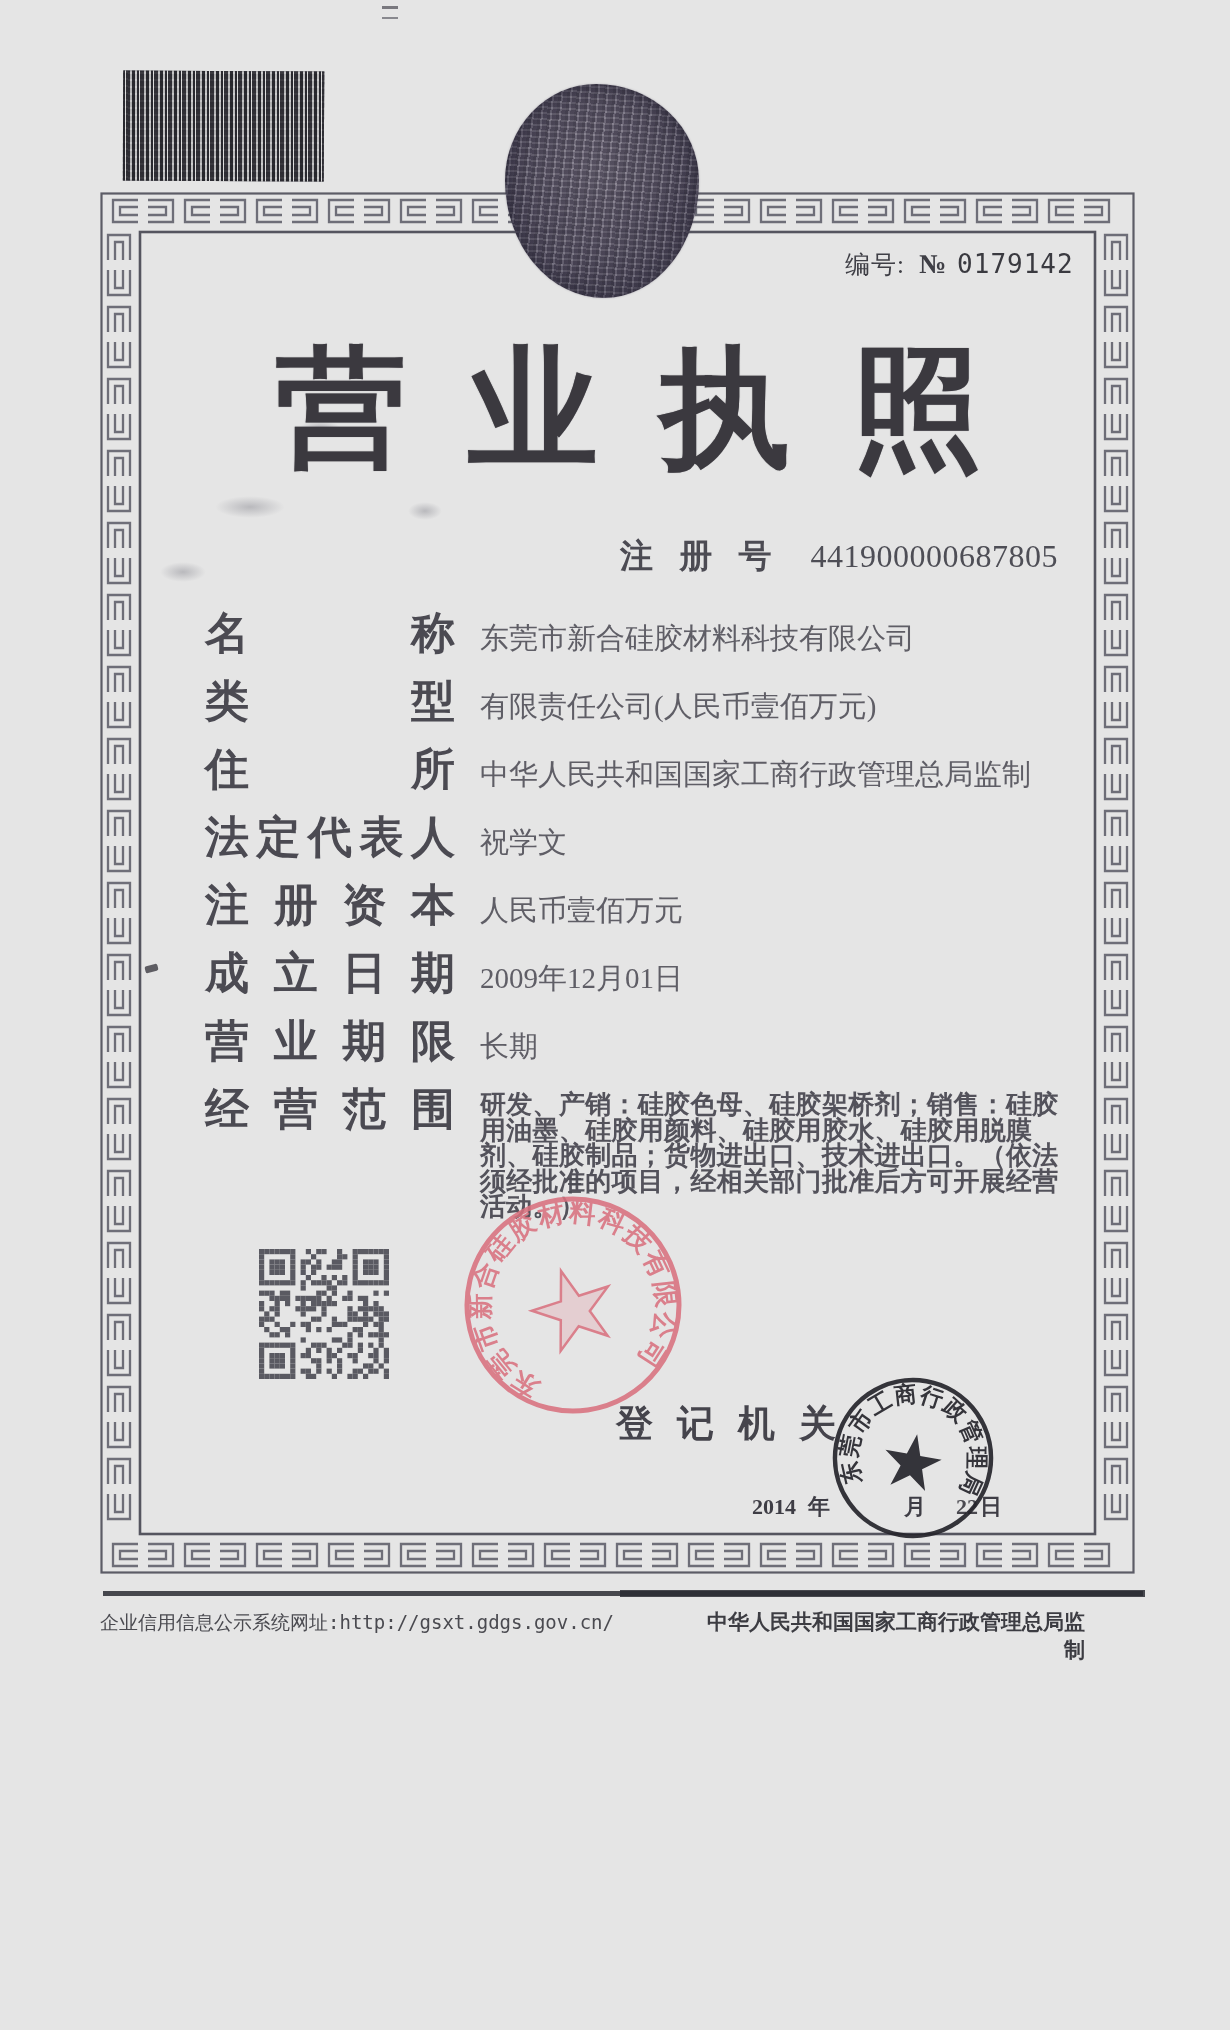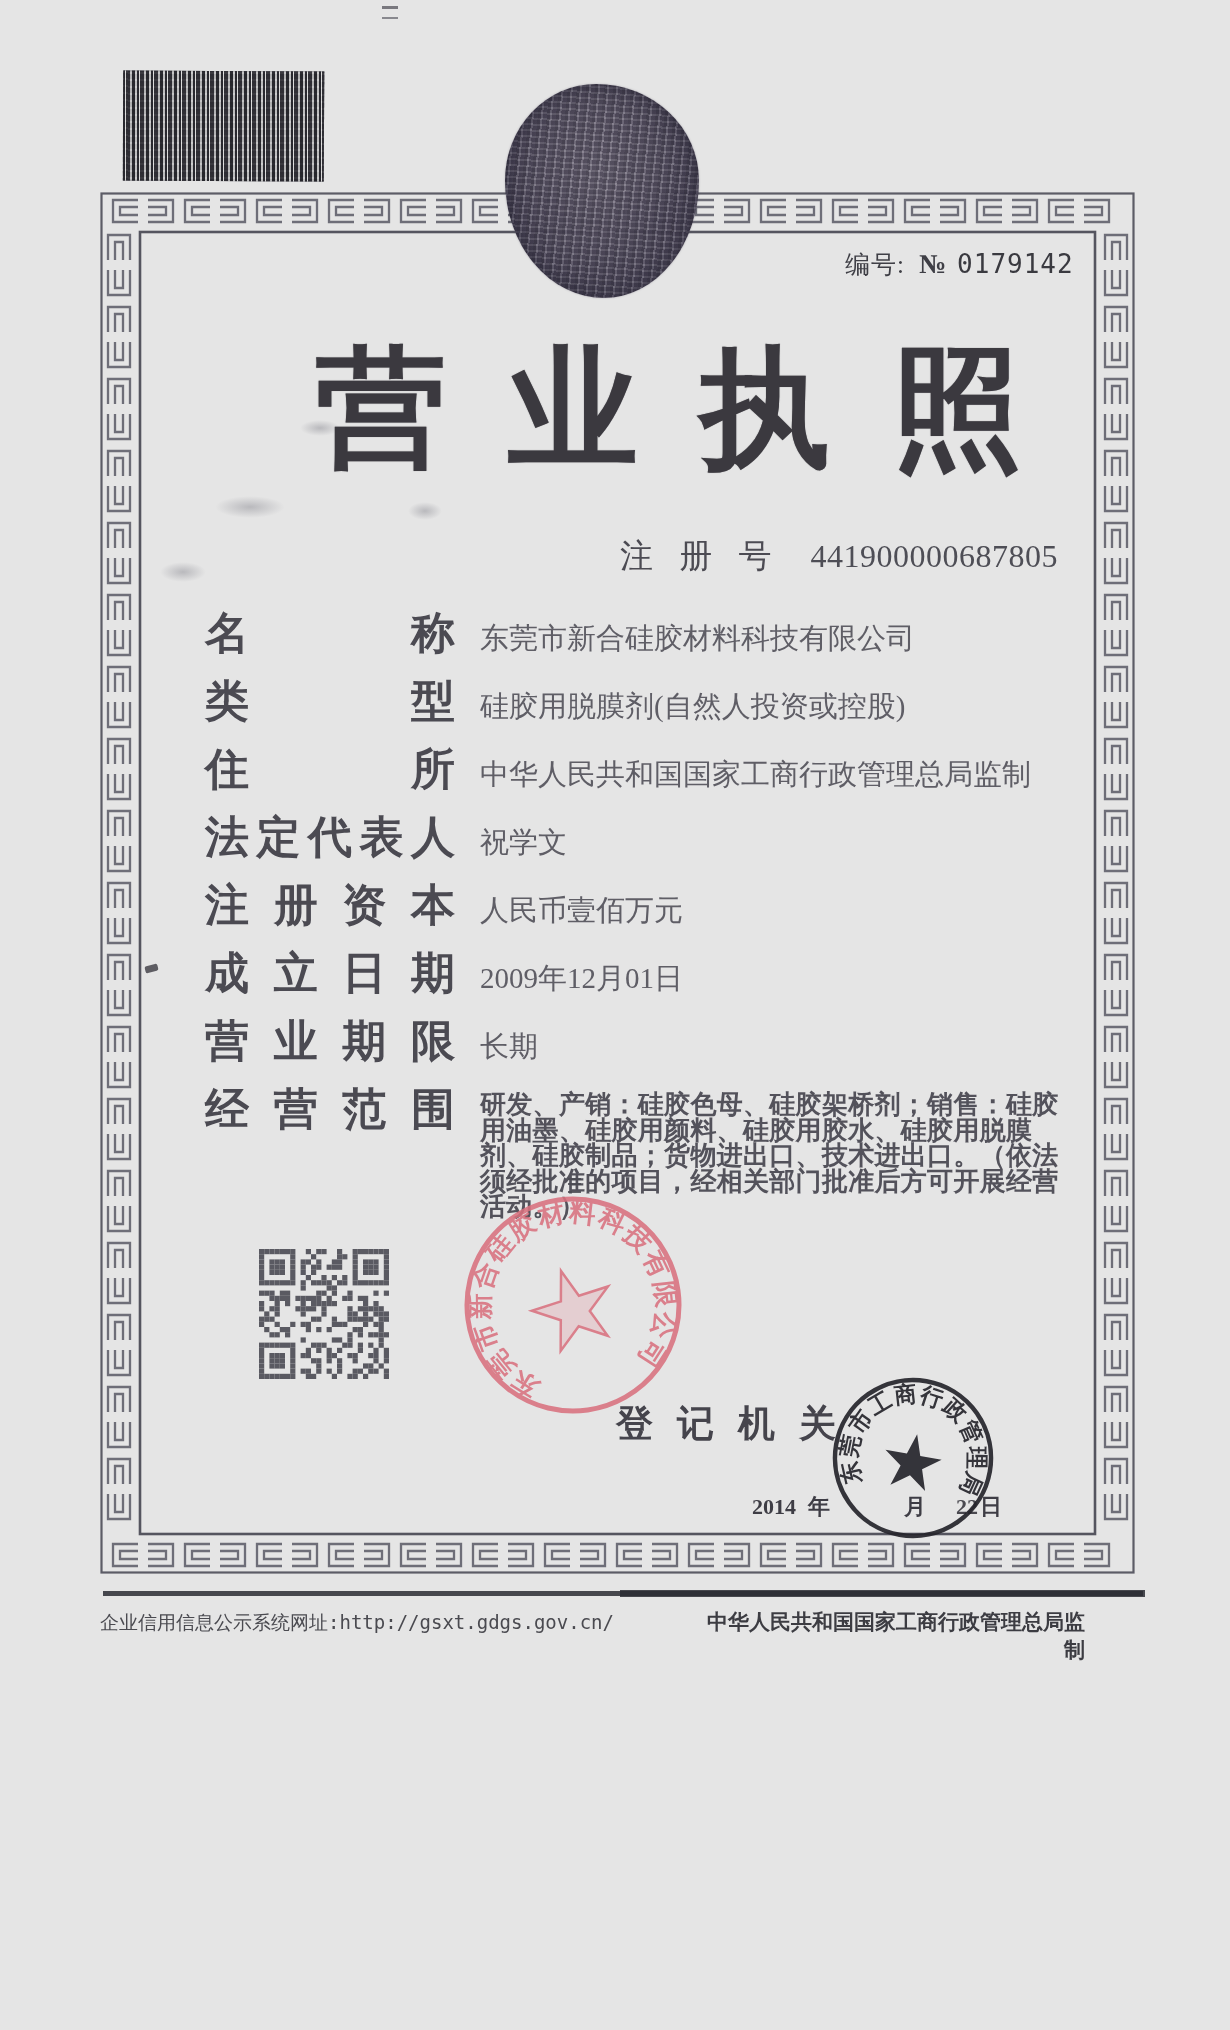--- a/index.html
+++ b/index.html
@@ -27,24 +27,24 @@
 
   
   #frame{left:100px;top:192px;z-index:1;}
 
   .serial{left:845px;top:248px;font-size:25px;color:#3f3f46;letter-spacing:1px;z-index:6;}
   .serial .no-mark{font-weight:900;font-size:27px;margin-left:14px;}
   .serial .serial-num{font-family:"DejaVu Sans Mono","Liberation Mono",monospace;font-size:26px;margin-left:10px;color:#3a3a40;}
 
   .title{left:276px;top:344px;font-size:130px;line-height:1;font-weight:900;letter-spacing:62px;
          color:#3b393f;white-space:nowrap;z-index:6;
-         text-shadow:0 0 1px rgba(59,57,63,.7), 1px 1px 0 rgba(250,250,250,.25);margin-left:40px;}
+         text-shadow:0 0 1px rgba(59,57,63,.7), 1px 1px 0 rgba(250,250,250,.25);}
 
   .regline{left:620px;top:534px;font-size:33px;color:#4c4b53;z-index:6;white-space:nowrap;}
-  .regline .reg-label{letter-spacing:5px;word-spacing:8px;font-weight:400;}
+  .regline .reg-label{letter-spacing:5px;word-spacing:8px;font-weight:700;}
   .regline .reg-num{margin-left:34px;font-size:32px;letter-spacing:.5px;color:#4e4e56;}
 
   #fields{left:205px;top:612px;width:890px;z-index:6;}
   .row{display:flex;align-items:flex-start;height:68px;}
   .row-label{width:250px;display:flex;justify-content:space-between;font-size:44px;line-height:1;
              font-weight:700;color:#4b4a52;flex:0 0 250px;}
   .row-value{margin-left:25px;font-size:29px;line-height:1.2;padding-top:9px;color:#5f5e66;white-space:nowrap;}
   .row.scope{height:auto;}
   .row.scope .row-value{font-size:26px;line-height:25.5px;width:600px;padding-top:4px;
                         font-weight:600;color:#53525b;white-space:normal;letter-spacing:.3px;}
@@ -116,21 +116,21 @@
           <span>名</span>
           <span>称</span>
         </div>
         <div class="row-value">东莞市新合硅胶材料科技有限公司</div>
       </div>
       <div class="row">
         <div class="row-label">
           <span>类</span>
           <span>型</span>
         </div>
-        <div class="row-value">硅胶用脱膜剂(自然人投资或控股)</div>
+        <div class="row-value">有限责任公司(人民币壹佰万元)</div>
       </div>
       <div class="row">
         <div class="row-label">
           <span>住</span>
           <span>所</span>
         </div>
         <div class="row-value">中华人民共和国国家工商行政管理总局监制</div>
       </div>
       <div class="row">
         <div class="row-label">

